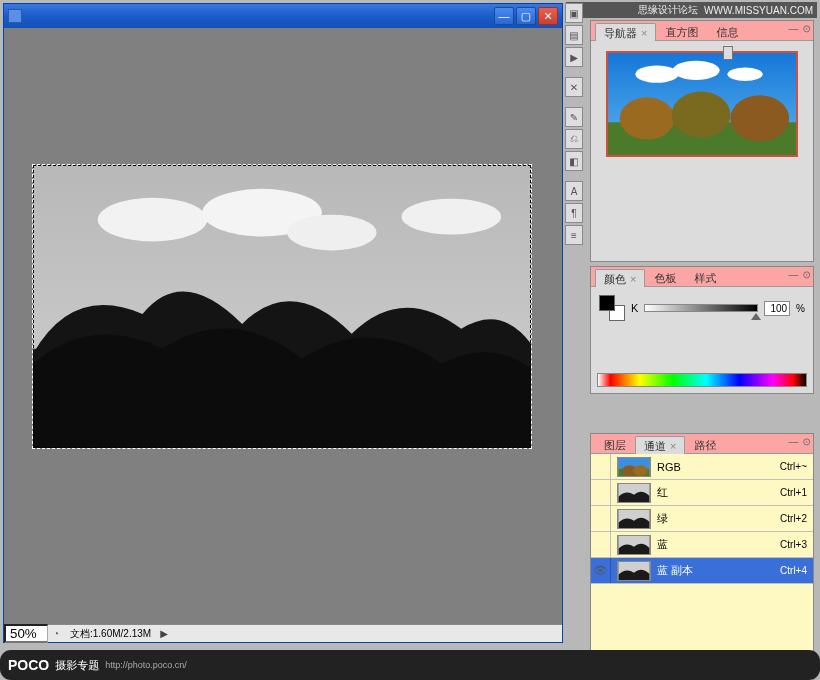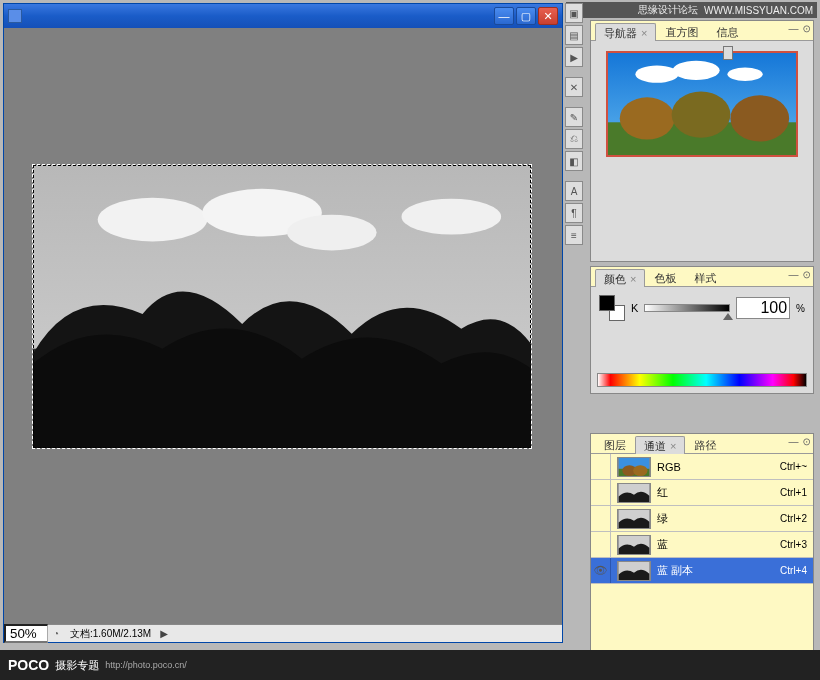--- a/index.html
+++ b/index.html
@@ -26,21 +26,21 @@
 .tool-strip { position: absolute; left: 565px; top: 3px; width: 18px; }
 .tool-strip .tbtn { width: 18px; height: 20px; margin-bottom: 2px; background: #dedede; border: 1px solid #8a8a8a; display: flex; align-items: center; justify-content: center; color: #555; cursor: pointer; font-size: 10px; }
 .tool-strip .gap { height: 8px; }
 
 
 .top-banner { position: absolute; left: 566px; top: 2px; right: 3px; height: 16px; background: #555; color: #eee; display: flex; align-items: center; justify-content: flex-end; font-size: 10px; padding: 0 4px; gap: 6px; }
 .top-banner .dots { margin-right: auto; letter-spacing: 2px; }
 
 
 .panel { position: absolute; background: #dcdcdc; border: 1px solid #888; }
-.panel-tabs { height: 20px; background: #fef9c3; display: flex; align-items: flex-end; padding-left: 4px; border-bottom: 1px solid #9a9a9a; position: relative; }
+.panel-tabs { height: 20px; background: #fca5a5; display: flex; align-items: flex-end; padding-left: 4px; border-bottom: 1px solid #9a9a9a; position: relative; }
 .panel-tabs .ctrl { position: absolute; right: 2px; top: 2px; display: flex; gap: 4px; color: #666; font-size: 10px; }
 .ptab { height: 18px; padding: 2px 8px 0; font-size: 11px; color: #333; cursor: pointer; border: 1px solid transparent; border-bottom: none; }
 .ptab.act { background: #dcdcdc; border-color: #9a9a9a; border-radius: 2px 2px 0 0; position: relative; top: 1px; }
 .ptab .x { margin-left: 4px; color: #888; }
 
 
 .nav-panel { left: 590px; top: 20px; width: 224px; height: 242px; }
 .nav-preview { margin: 10px auto 6px; width: 192px; height: 106px; border: 2px solid #d05040; position: relative; }
 .nav-preview svg { width: 100%; height: 100%; display: block; }
 .nav-bottom { height: 24px; border-top: 1px solid #aaa; display: flex; align-items: center; padding: 0 6px; gap: 6px; }
@@ -54,39 +54,39 @@
 
 
 .col-panel { left: 590px; top: 266px; width: 224px; height: 128px; }
 .col-body { padding: 8px; display: flex; align-items: center; gap: 6px; }
 .swatch-pair { position: relative; width: 26px; height: 26px; }
 .swatch-pair .bg { position: absolute; right: 0; bottom: 0; width: 16px; height: 16px; background: #fff; border: 1px solid #666; }
 .swatch-pair .fg { position: absolute; left: 0; top: 0; width: 16px; height: 16px; background: #000; border: 1px solid #666; }
 .klabel { font-size: 11px; }
 .kslider { flex: 1; height: 8px; background: linear-gradient(to right,#fff,#000); border: 1px solid #888; position: relative; }
 .kslider .kthumb { position: absolute; right: -4px; top: 8px; width: 0; height: 0; border-left: 5px solid transparent; border-right: 5px solid transparent; border-bottom: 7px solid #666; }
-.kval { width: 54px; background: #fff; border: 1px solid #888; font-size: 16px; padding: 1px 2px; text-align: right; }
+.kval { width: 26px; background: #fff; border: 1px solid #888; font-size: 10px; padding: 1px 2px; text-align: right; }
 .pct { font-size: 10px; }
 .spectrum { position: absolute; left: 6px; right: 6px; bottom: 6px; height: 14px; background: linear-gradient(to right,#fff 0%,#ff0000 6%,#ffff00 20%,#00ff00 36%,#00ffff 52%,#0000ff 68%,#ff00ff 84%,#ff0000 94%,#000 100%); border: 1px solid #888; }
 
 
 .chan-panel { left: 590px; top: 400px; width: 224px; height: 248px; margin-top: 33px; }
 .chan-list { position: absolute; top: 20px; left: 0; right: 0; bottom: 22px; background: #fef9c3; overflow: auto; }
 .chan-row { height: 26px; display: flex; align-items: center; border-bottom: 1px solid #bfbfbf; padding-right: 6px; cursor: pointer; }
 .chan-row.sel { background: #3a6fd8; color: #fff; }
 .eye { width: 20px; height: 100%; border-right: 1px solid #bfbfbf; display: flex; align-items: center; justify-content: center; color: #555; font-size: 11px; }
 .chan-row.sel .eye { border-right-color: #2a55b0; }
 .chan-thumb { width: 34px; height: 20px; margin: 0 6px; border: 1px solid #888; background: #888; }
 .chan-thumb svg { width: 100%; height: 100%; display: block; }
 .chan-name { flex: 1; font-size: 11px; }
 .chan-sc { font-size: 10px; }
 .chan-foot { position: absolute; bottom: 0; left: 0; right: 0; height: 22px; background: #dcdcdc; border-top: 1px solid #aaa; display: flex; align-items: center; justify-content: flex-end; gap: 10px; padding: 0 8px; color: #666; font-size: 11px; }
 
 
-.footer { position: absolute; left: 0; bottom: 0; right: 0; height: 30px; background: #222; color: #fff; display: flex; align-items: center; padding: 0 8px; font-size: 11px; }
+.footer { position: absolute; left: 0; bottom: 0; right: 0; height: 30px; background: #222; color: #fff; display: flex; align-items: center; padding: 0 8px; font-size: 11px; border-radius: 11px; }
 .footer .logo { font-weight: bold; font-size: 14px; margin-right: 6px; }
 .footer .sub { font-size: 9px; color: #aaa; margin-left: 6px; }
 </style>
 </head>
 <body>
 
 <div class="top-banner">
   <span class="dots">⠿</span>
   <span>思缘设计论坛</span>
   <span>WWW.MISSYUAN.COM</span>

